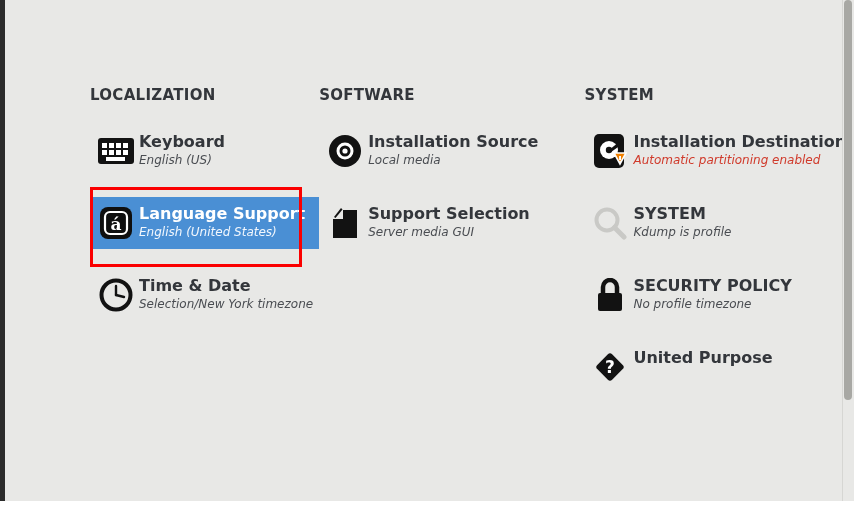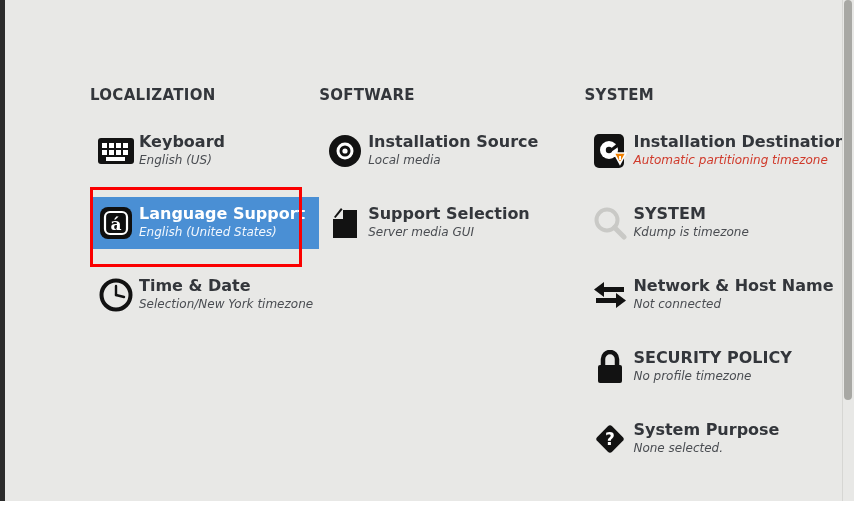--- a/index.html
+++ b/index.html
@@ -249,49 +249,37 @@
               <path d="M16 17 L26 9 L28 12 L18 19 Z" class="ico-dark"></path>
               <g>
                 <path d="M21 20 L33 20 L27 31 Z" fill="#f08000" stroke="#ffffff" stroke-width="1.6"></path>
                 <rect x="26.1" y="23" width="1.9" height="4.3" fill="#ffffff"></rect>
                 <rect x="26.1" y="28.2" width="1.9" height="1.7" fill="#ffffff"></rect>
               </g>
             </svg>
           </div>
           <div class="labels">
             <div class="title">Installation Destination</div>
-            <div class="subtitle warn">Automatic partitioning timezone</div>
+            <div class="subtitle warn">Automatic partitioning enabled</div>
           </div>
         </div>
 
         <div class="spoke">
           <div class="icon-wrap">
             <svg width="34" height="34" viewBox="0 0 34 34">
               <circle cx="14" cy="14" r="10.5" fill="none" stroke="#c9c9c6" stroke-width="4"></circle>
               <line x1="21.5" y1="21.5" x2="31" y2="31" stroke="#c9c9c6" stroke-width="5" stroke-linecap="round"></line>
             </svg>
           </div>
           <div class="labels">
             <div class="title">SYSTEM</div>
-            <div class="subtitle">Kdump is timezone</div>
-          </div>
-        </div>
-
-        <div class="spoke">
-          <div class="icon-wrap">
-            <svg width="34" height="28" viewBox="0 0 34 28">
-              <path class="ico-dark" d="M11 2 L11 7 L31 7 L31 12 L11 12 L11 17 L1 9.5 Z" transform="translate(0,-1)"></path>
-              <path class="ico-dark" d="M23 11 L23 16 L3 16 L3 21 L23 21 L23 26 L33 18.5 Z" transform="translate(0,1)"></path>
-            </svg>
-          </div>
-          <div class="labels">
-            <div class="title">Network &amp; Host Name</div>
-            <div class="subtitle">Not connected</div>
-          </div>
-        </div>
+            <div class="subtitle">Kdump is profile</div>
+          </div>
+        </div>
+
 
         <div class="spoke">
           <div class="icon-wrap">
             <svg width="28" height="34" viewBox="0 0 28 34">
               <path d="M7 16 L7 9 a7 7 0 0 1 14 0 L21 16" fill="none" stroke="#121212" stroke-width="4.5"></path>
               <rect class="ico-dark" x="2" y="15" width="24" height="18" rx="2"></rect>
             </svg>
           </div>
           <div class="labels">
             <div class="title">SECURITY POLICY</div>
@@ -300,22 +288,21 @@
         </div>
 
         <div class="spoke">
           <div class="icon-wrap">
             <svg width="34" height="34" viewBox="0 0 34 34">
               <rect class="ico-dark" x="6.5" y="6.5" width="21" height="21" rx="3" transform="rotate(45 17 17)"></rect>
               <text x="17" y="23" text-anchor="middle" font-family="DejaVu Sans, sans-serif" font-size="17" font-weight="bold" fill="#ffffff">?</text>
             </svg>
           </div>
           <div class="labels">
-            <div class="title">System Purpose</div>
-            <div class="subtitle">None selected.</div>
+            <div class="title">United Purpose</div>
           </div>
         </div>
       </div>
 
     </div>
 
     <div class="redbox" style="left:85px; top:187px; width:212px; height:80px;"></div>
 
     <div class="scrollbar-track">
       <div class="scrollbar-thumb"></div>

